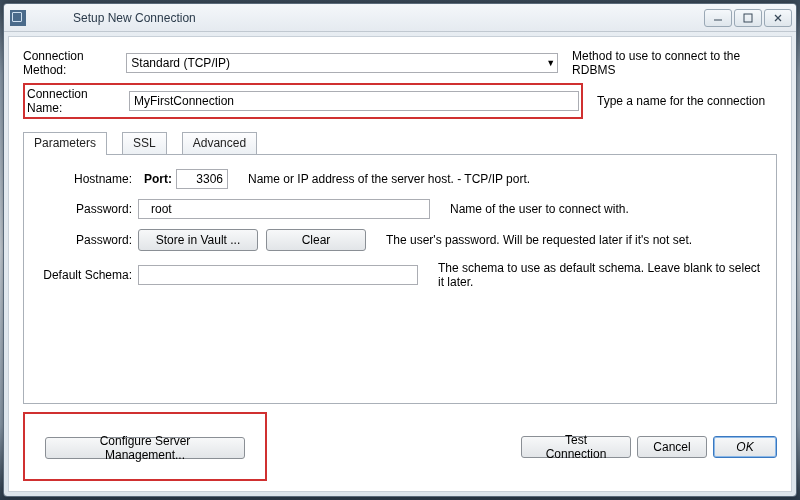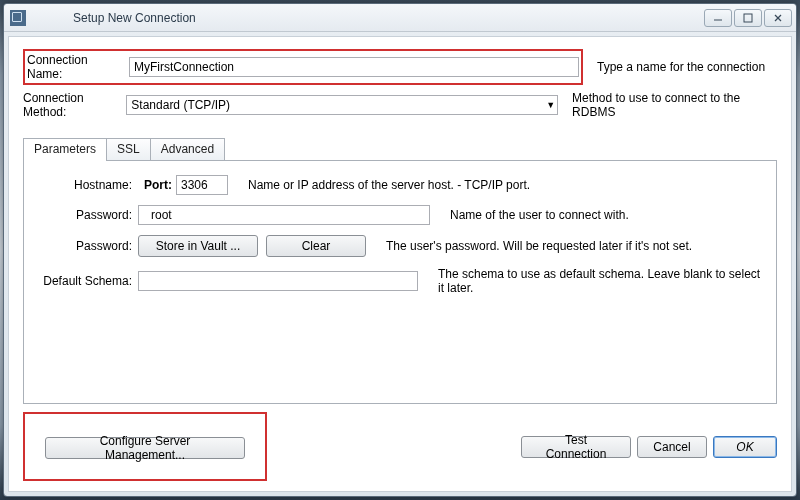--- a/index.html
+++ b/index.html
@@ -78,24 +78,24 @@
   .helptext { margin-left:14px; color:#000; }
   .select-like {
     height:20px; width:452px;
     border:1px solid #abadb3;
     background:#fff;
     display:flex; align-items:center; justify-content:space-between;
     padding:0 2px 0 4px;
   }
   .select-arrow { font-size:9px; color:#000; }
   .tabs {
-    margin-top:12px;
+    margin-top:6px;
     display:flex; align-items:flex-end;
     border-bottom:1px solid #aab0b8;
-    gap:0;
+    gap:16px;
   }
   .tab {
     border:1px solid #aab0b8;
     border-bottom:none;
     background:linear-gradient(to bottom,#fdfdfe,#ecf0f4);
     padding:3px 10px 4px 10px;
     margin-right:-1px;
     font-size:12px;
     color:#222;
   }
@@ -106,21 +106,21 @@
   }
   .tabbody {
     border:1px solid #aab0b8; border-top:none;
     padding:14px 12px 12px 12px;
     flex:1;
   }
   .prow { display:flex; align-items:center; margin-bottom:10px; }
   .plbl { width:102px; text-align:right; padding-right:6px; color:#000; }
   .phost { width:160px; }
   .pportlbl { margin-left:6px; margin-right:4px;font-weight:bold; }
-  .pport { width:52px; }
+  .pport { width:52px;text-align:right; }
   .puser { width:292px;padding-left:12px; }
   .pdesc { margin-left:20px; color:#000; flex:1; }
   .btn {
     height:22px;
     border:1px solid #8a8f95;
     background:linear-gradient(to bottom,#f7f8f9,#e2e5e8);
     padding:0 12px;
     font-size:12px;
     font-family:inherit;
     border-radius:3px;
@@ -165,37 +165,37 @@
         <svg width="10" height="10">
             <line x1="2" y1="2" x2="8" y2="8" stroke="#3a4a5a" stroke-width="1.3"></line>
             <line x1="8" y1="2" x2="2" y2="8" stroke="#3a4a5a" stroke-width="1.3"></line>
           </svg>
       </div>
     </div>
   </div>
 
   <div class="client">
 
-    <div class="row">
-      <div class="conn-name-box">
-        <span class="lbl">Connection Name:</span>
-        <input class="input" type="text" value="MyFirstConnection" style="">
-      </div>
-      <span class="helptext">Type a name for the connection</span>
-    </div>
-
     <div class="row method-row">
       <span class="lbl">Connection Method:</span>
       <div class="select-like">
         <span>Standard (TCP/IP)</span>
         <span class="select-arrow">▼</span>
       </div>
       <span class="helptext">Method to use to connect to the RDBMS</span>
     </div>
 
+    <div class="row">
+      <div class="conn-name-box">
+        <span class="lbl">Connection Name:</span>
+        <input class="input" type="text" value="MyFirstConnection" style="">
+      </div>
+      <span class="helptext">Type a name for the connection</span>
+    </div>
+
     <div class="tabs">
       <div class="tab active">Parameters</div>
       <div class="tab">SSL</div>
       <div class="tab">Advanced</div>
     </div>
 
     <div class="tabbody">
 
       <div class="prow">
         <span class="plbl">Hostname:</span>

